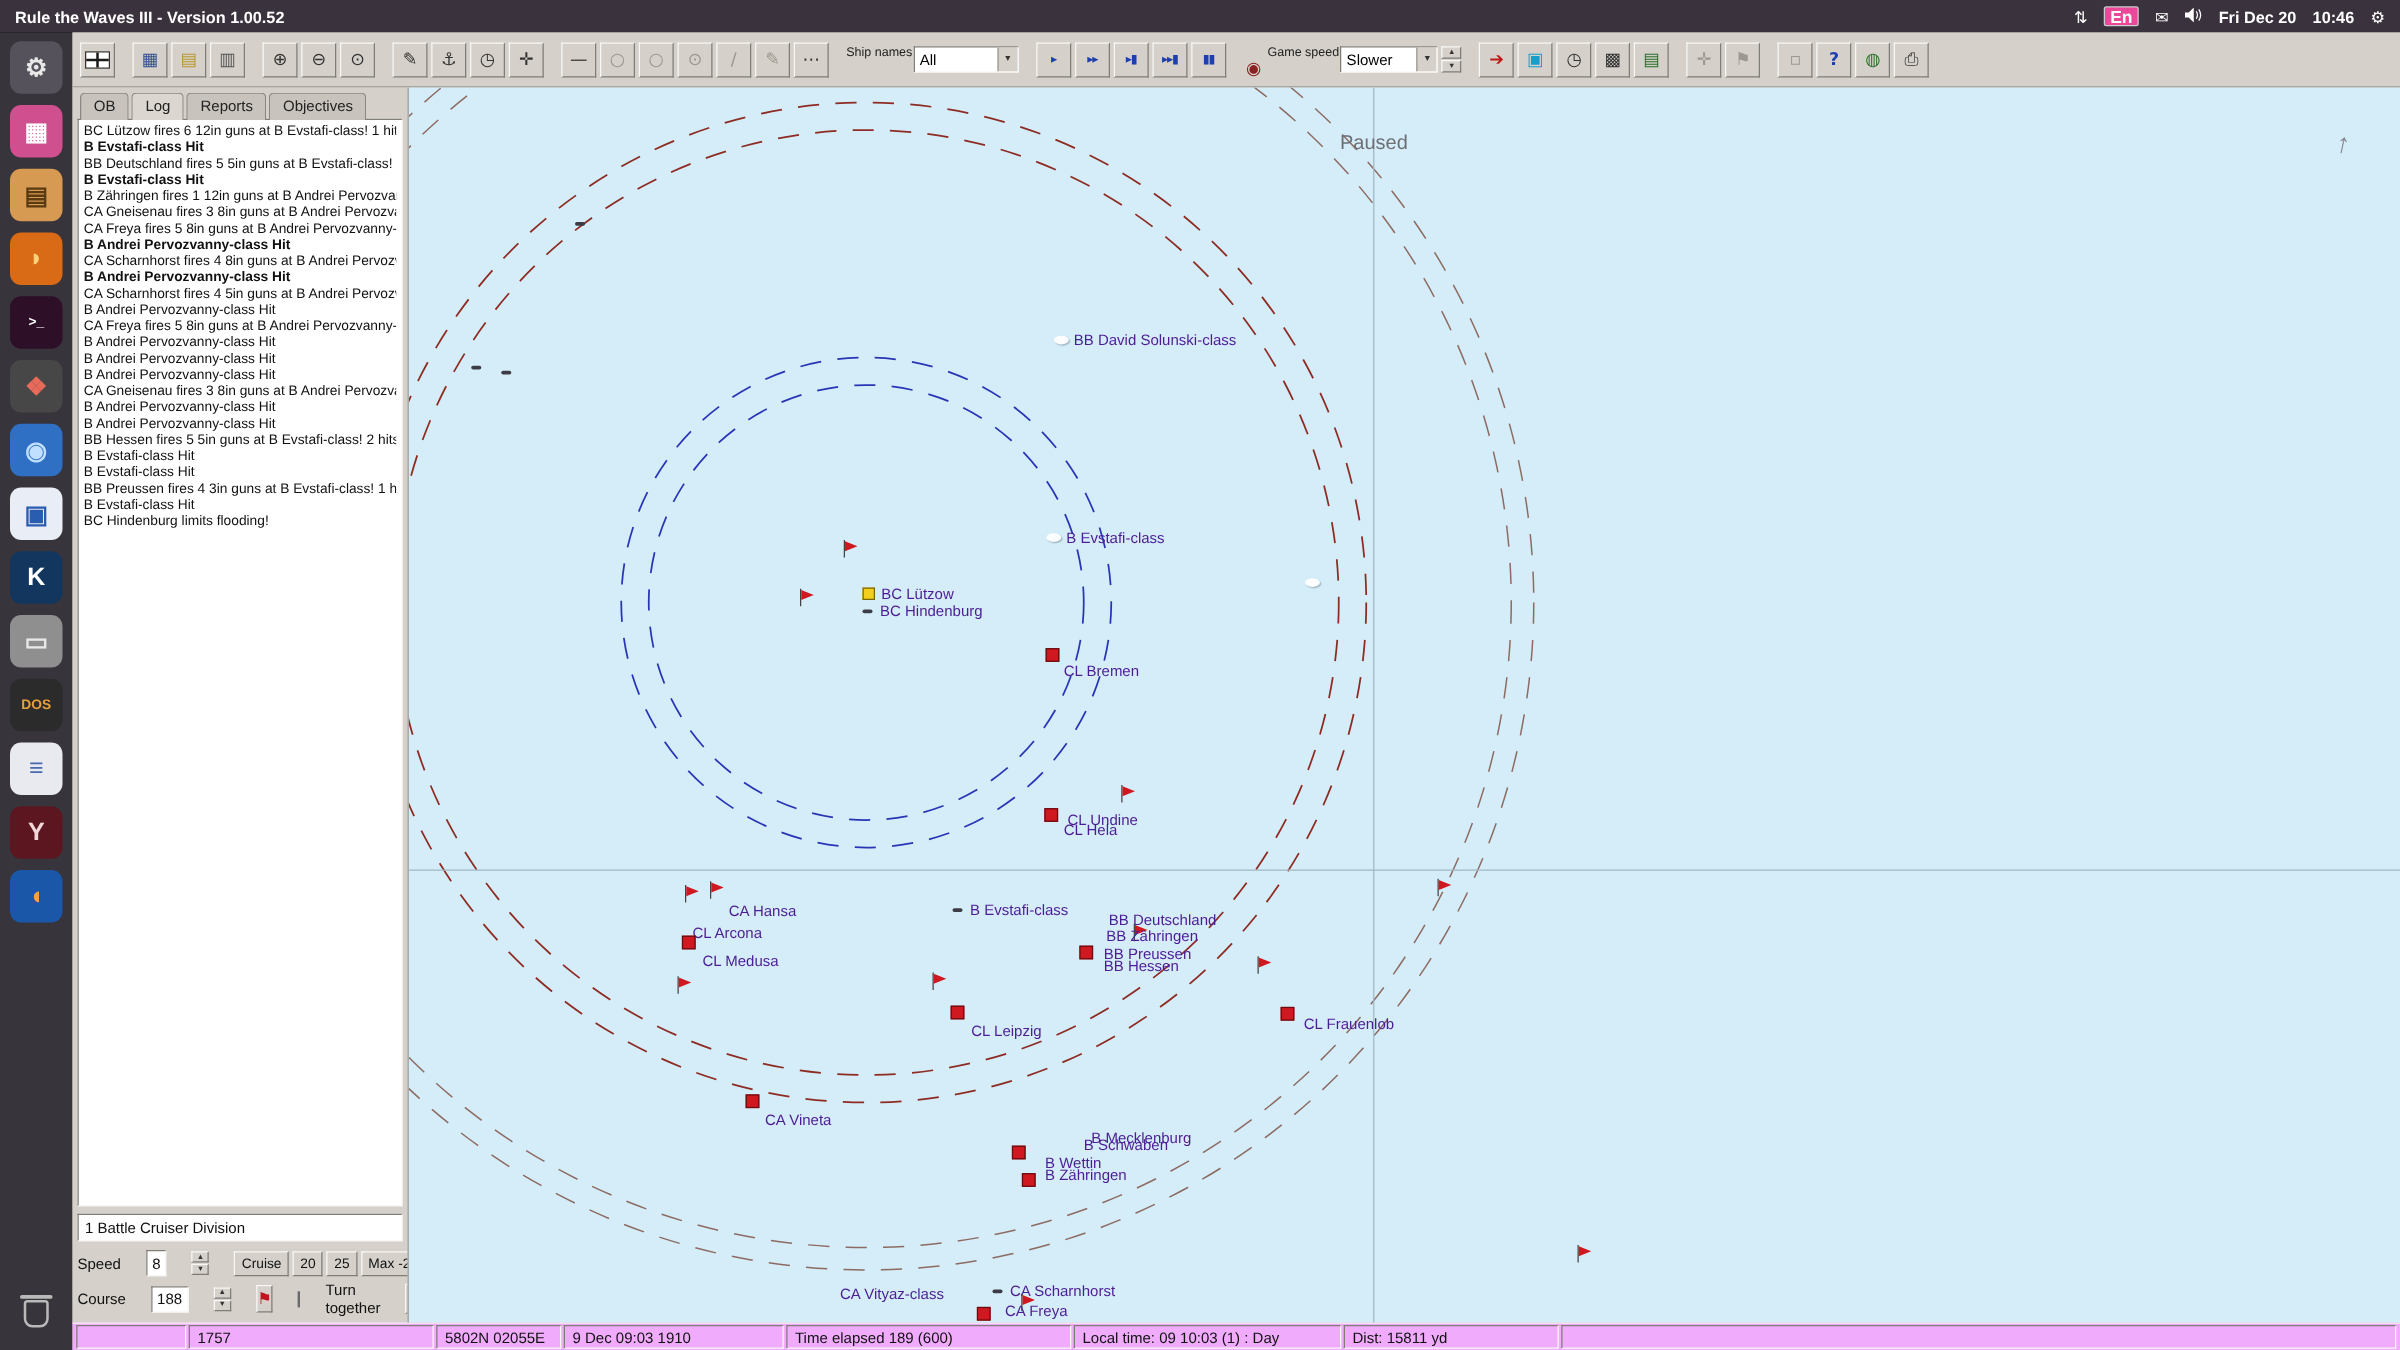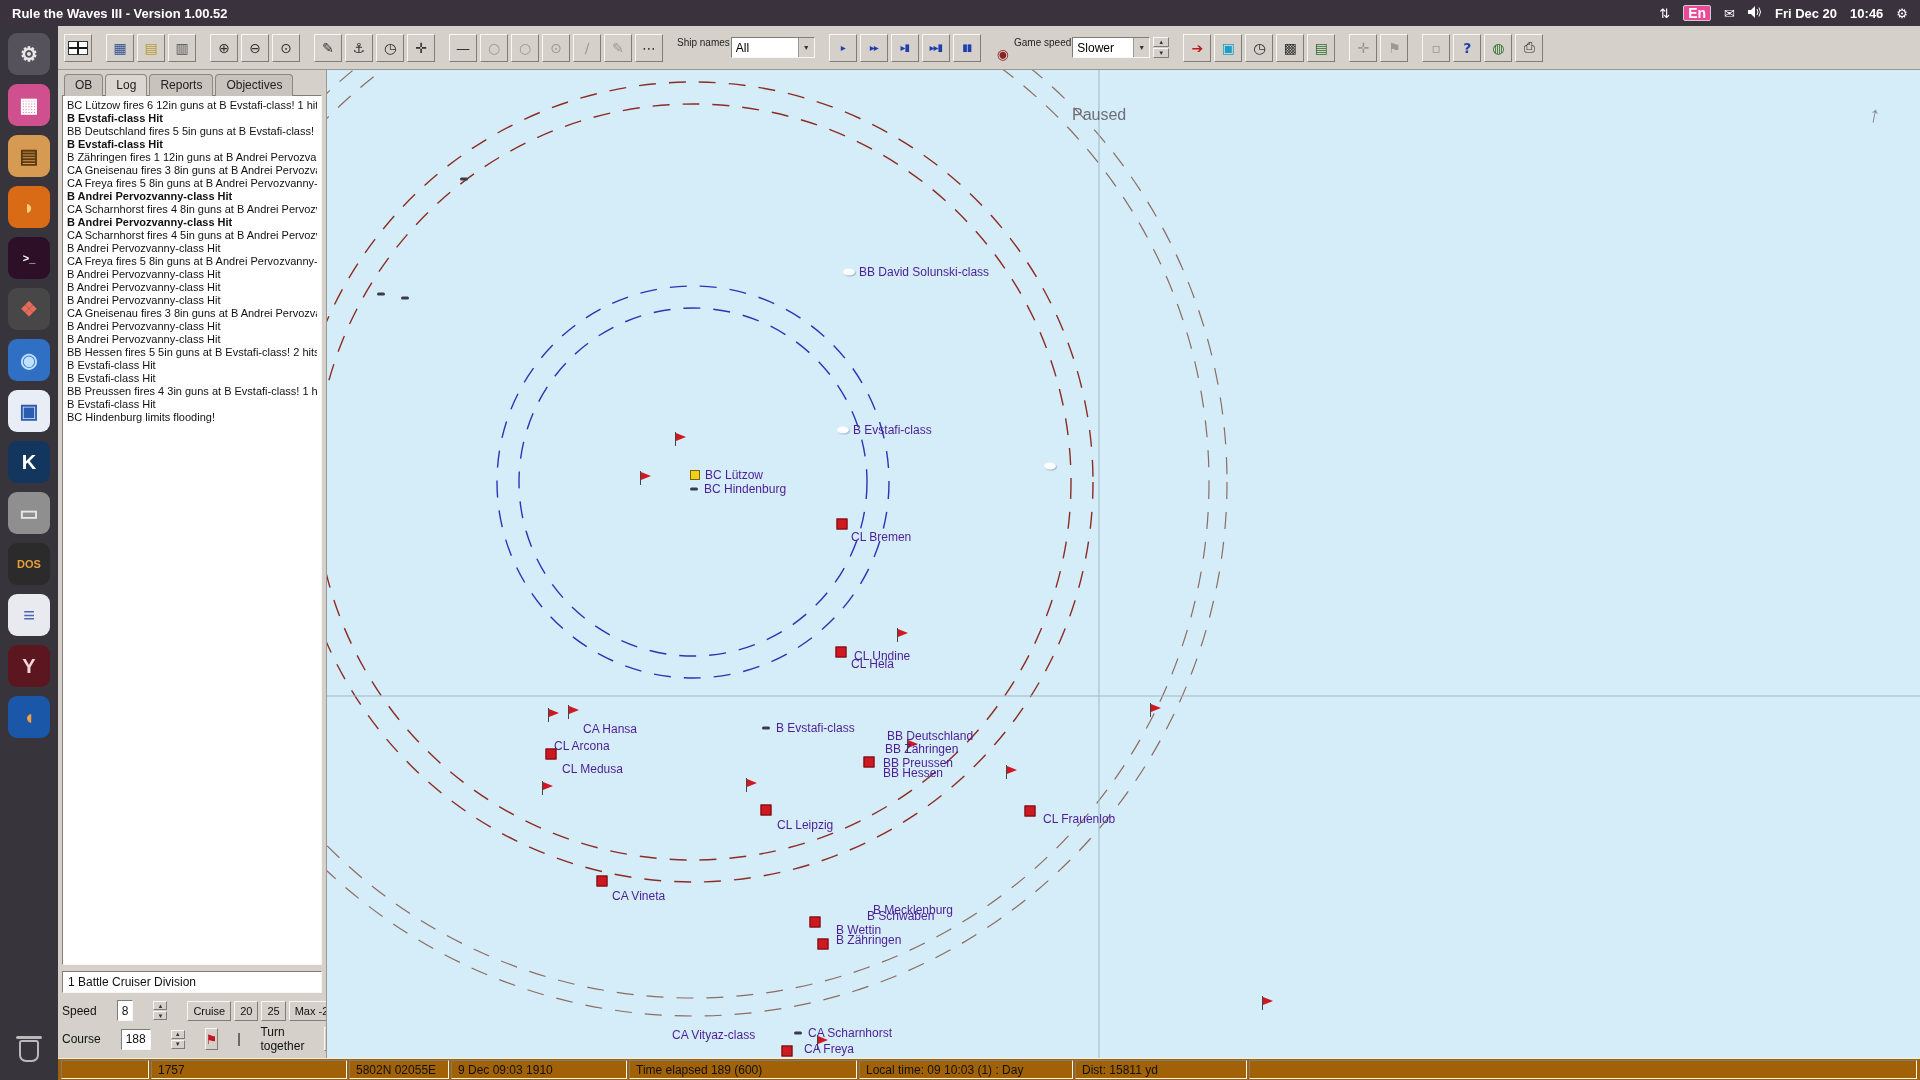--- a/index.html
+++ b/index.html
@@ -69,21 +69,21 @@
   .mk-square{width:11px;height:11px;background:#d01820;border:1px solid #6a0c10;}
   .mk-yellow{width:10px;height:10px;background:#f2cf1d;border:1px solid #7a6508;}
   .mk-ship{width:8px;height:3px;background:#3c3c46;border-radius:2px;}
   .mk-smoke{width:12px;height:7px;background:#fbfdfe;border-radius:50%;box-shadow:1px 1px 1px rgba(120,140,150,.55);}
   .mk-flag{width:12px;height:14px;}
   .fpole{position:absolute;left:0;top:0;width:1px;height:14px;background:#444;}
   .ftri{position:absolute;left:1px;top:1px;width:0;height:0;border-left:10px solid #d01820;border-top:4px solid transparent;border-bottom:4px solid transparent;}
   .ship-label{position:absolute;font-size:12px;color:#4c1d95;white-space:nowrap;}
 
   
-  .statusbar{height:22px;background:#a16207;border-top:1px solid #f2f1ee;display:flex;align-items:stretch;padding:1px 2px;flex:0 0 auto;}
+  .statusbar{height:22px;background:#f0abfc;border-top:1px solid #f2f1ee;display:flex;align-items:stretch;padding:1px 2px;flex:0 0 auto;}
   .sb-cell{border:1px solid;border-color:#7f7d78 #f8f7f5 #f8f7f5 #7f7d78;margin:0 1px;padding:0 6px;font-size:12px;display:flex;align-items:center;white-space:nowrap;overflow:hidden;color:#111;flex:0 0 auto;}
   .sb-fill{flex:1;}
 </style>
 </head>
 <body>
 
 <div class="screen">
 
   <div class="topbar">
     <span>Rule the Waves III - Version 1.00.52</span>

